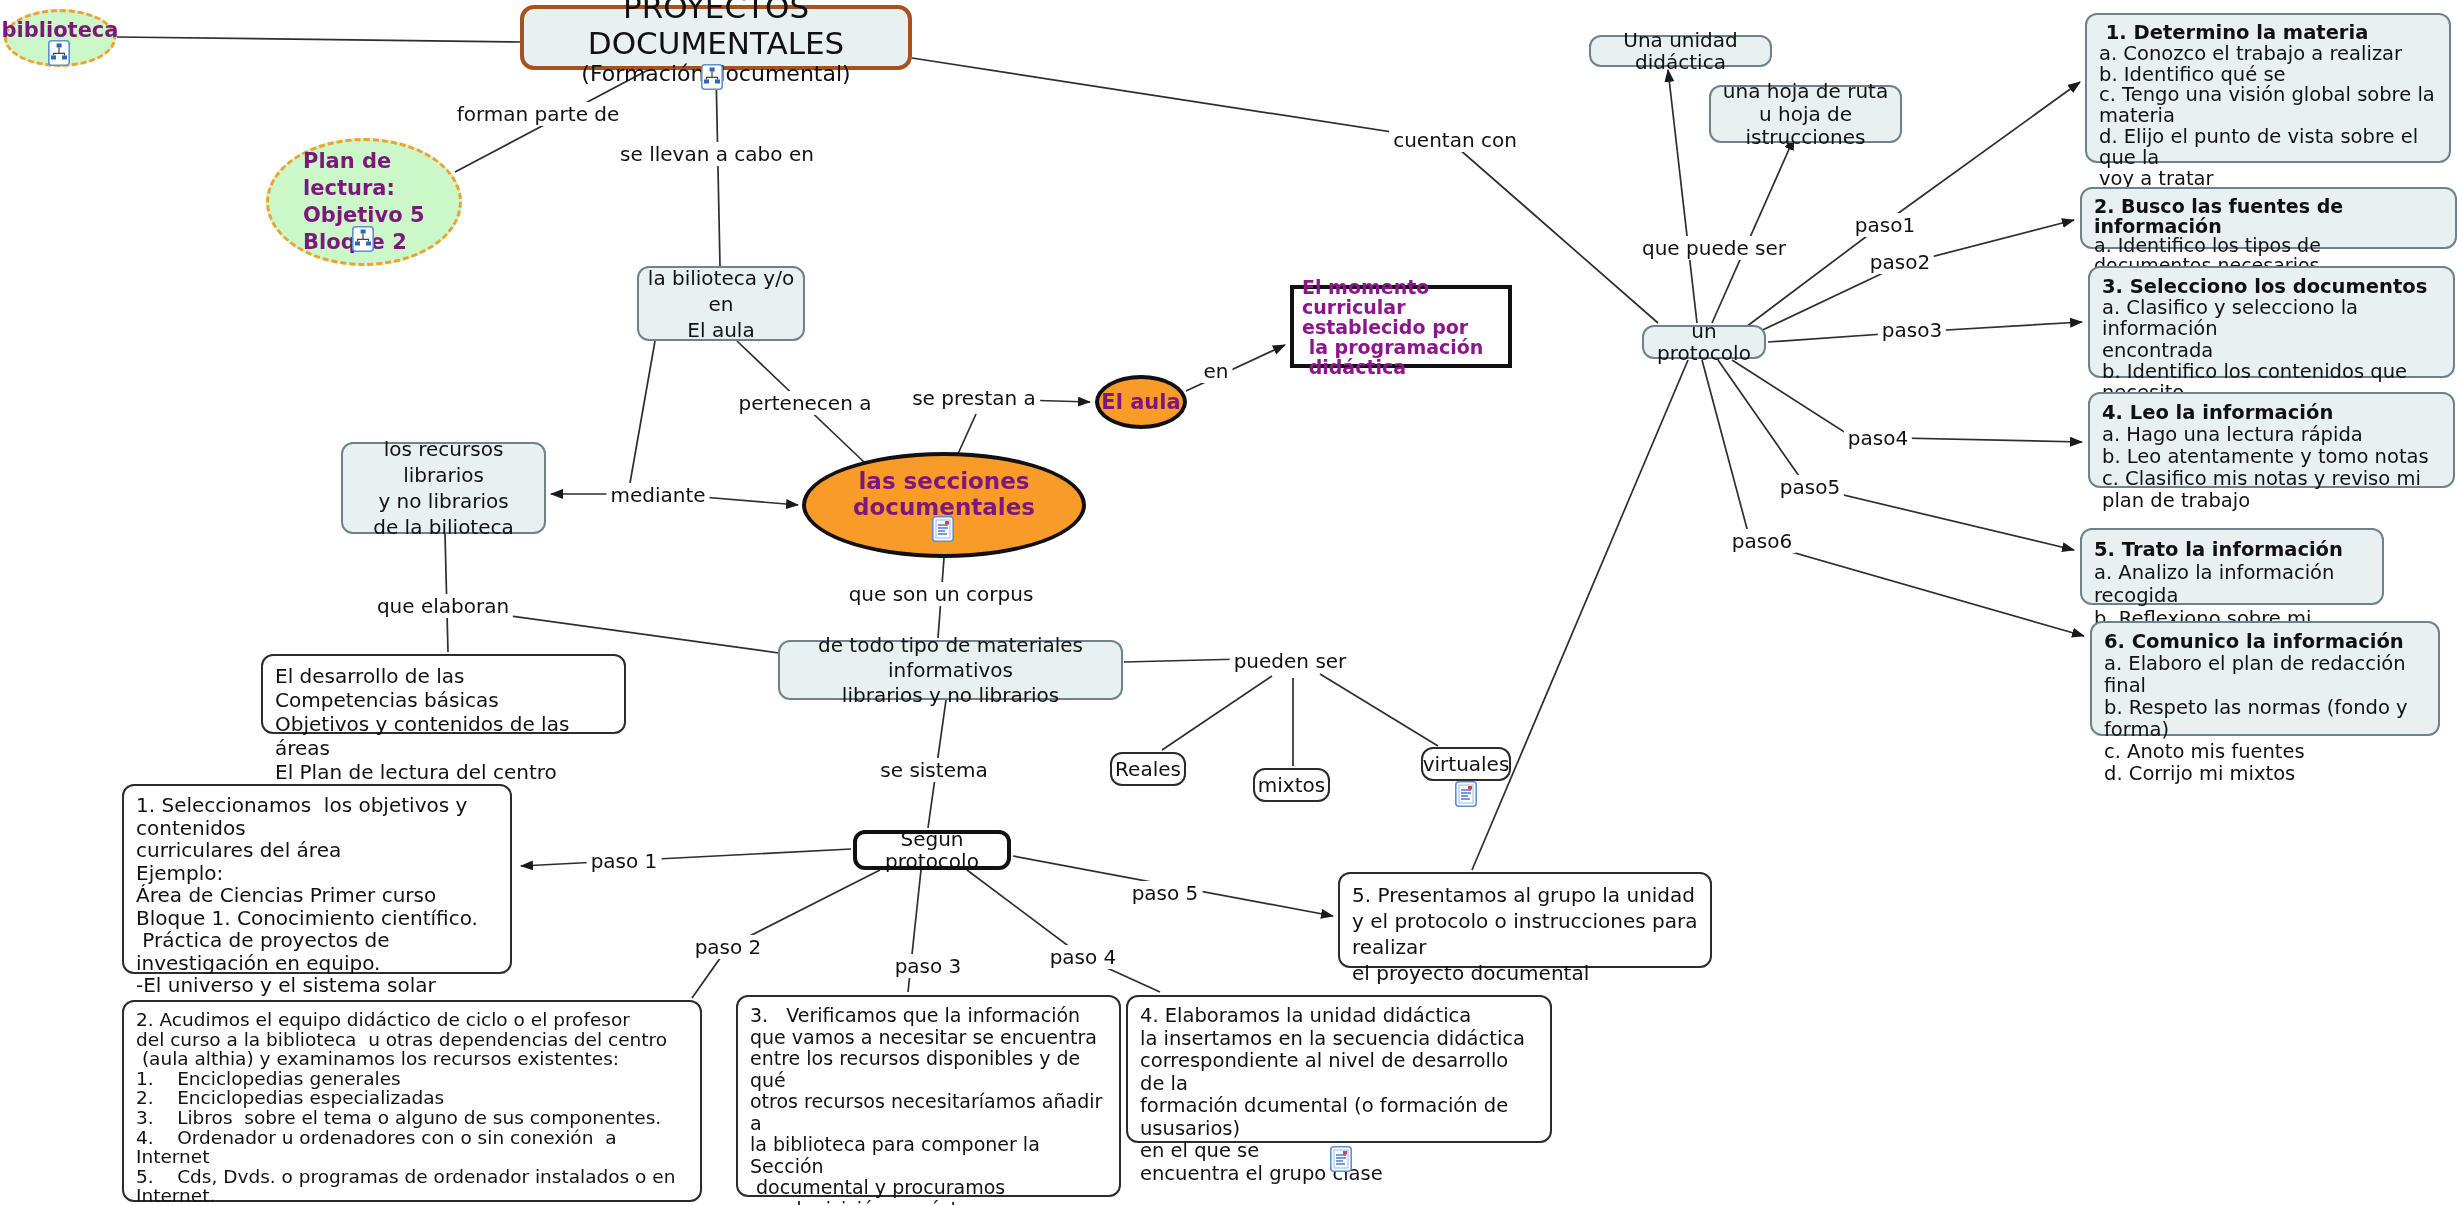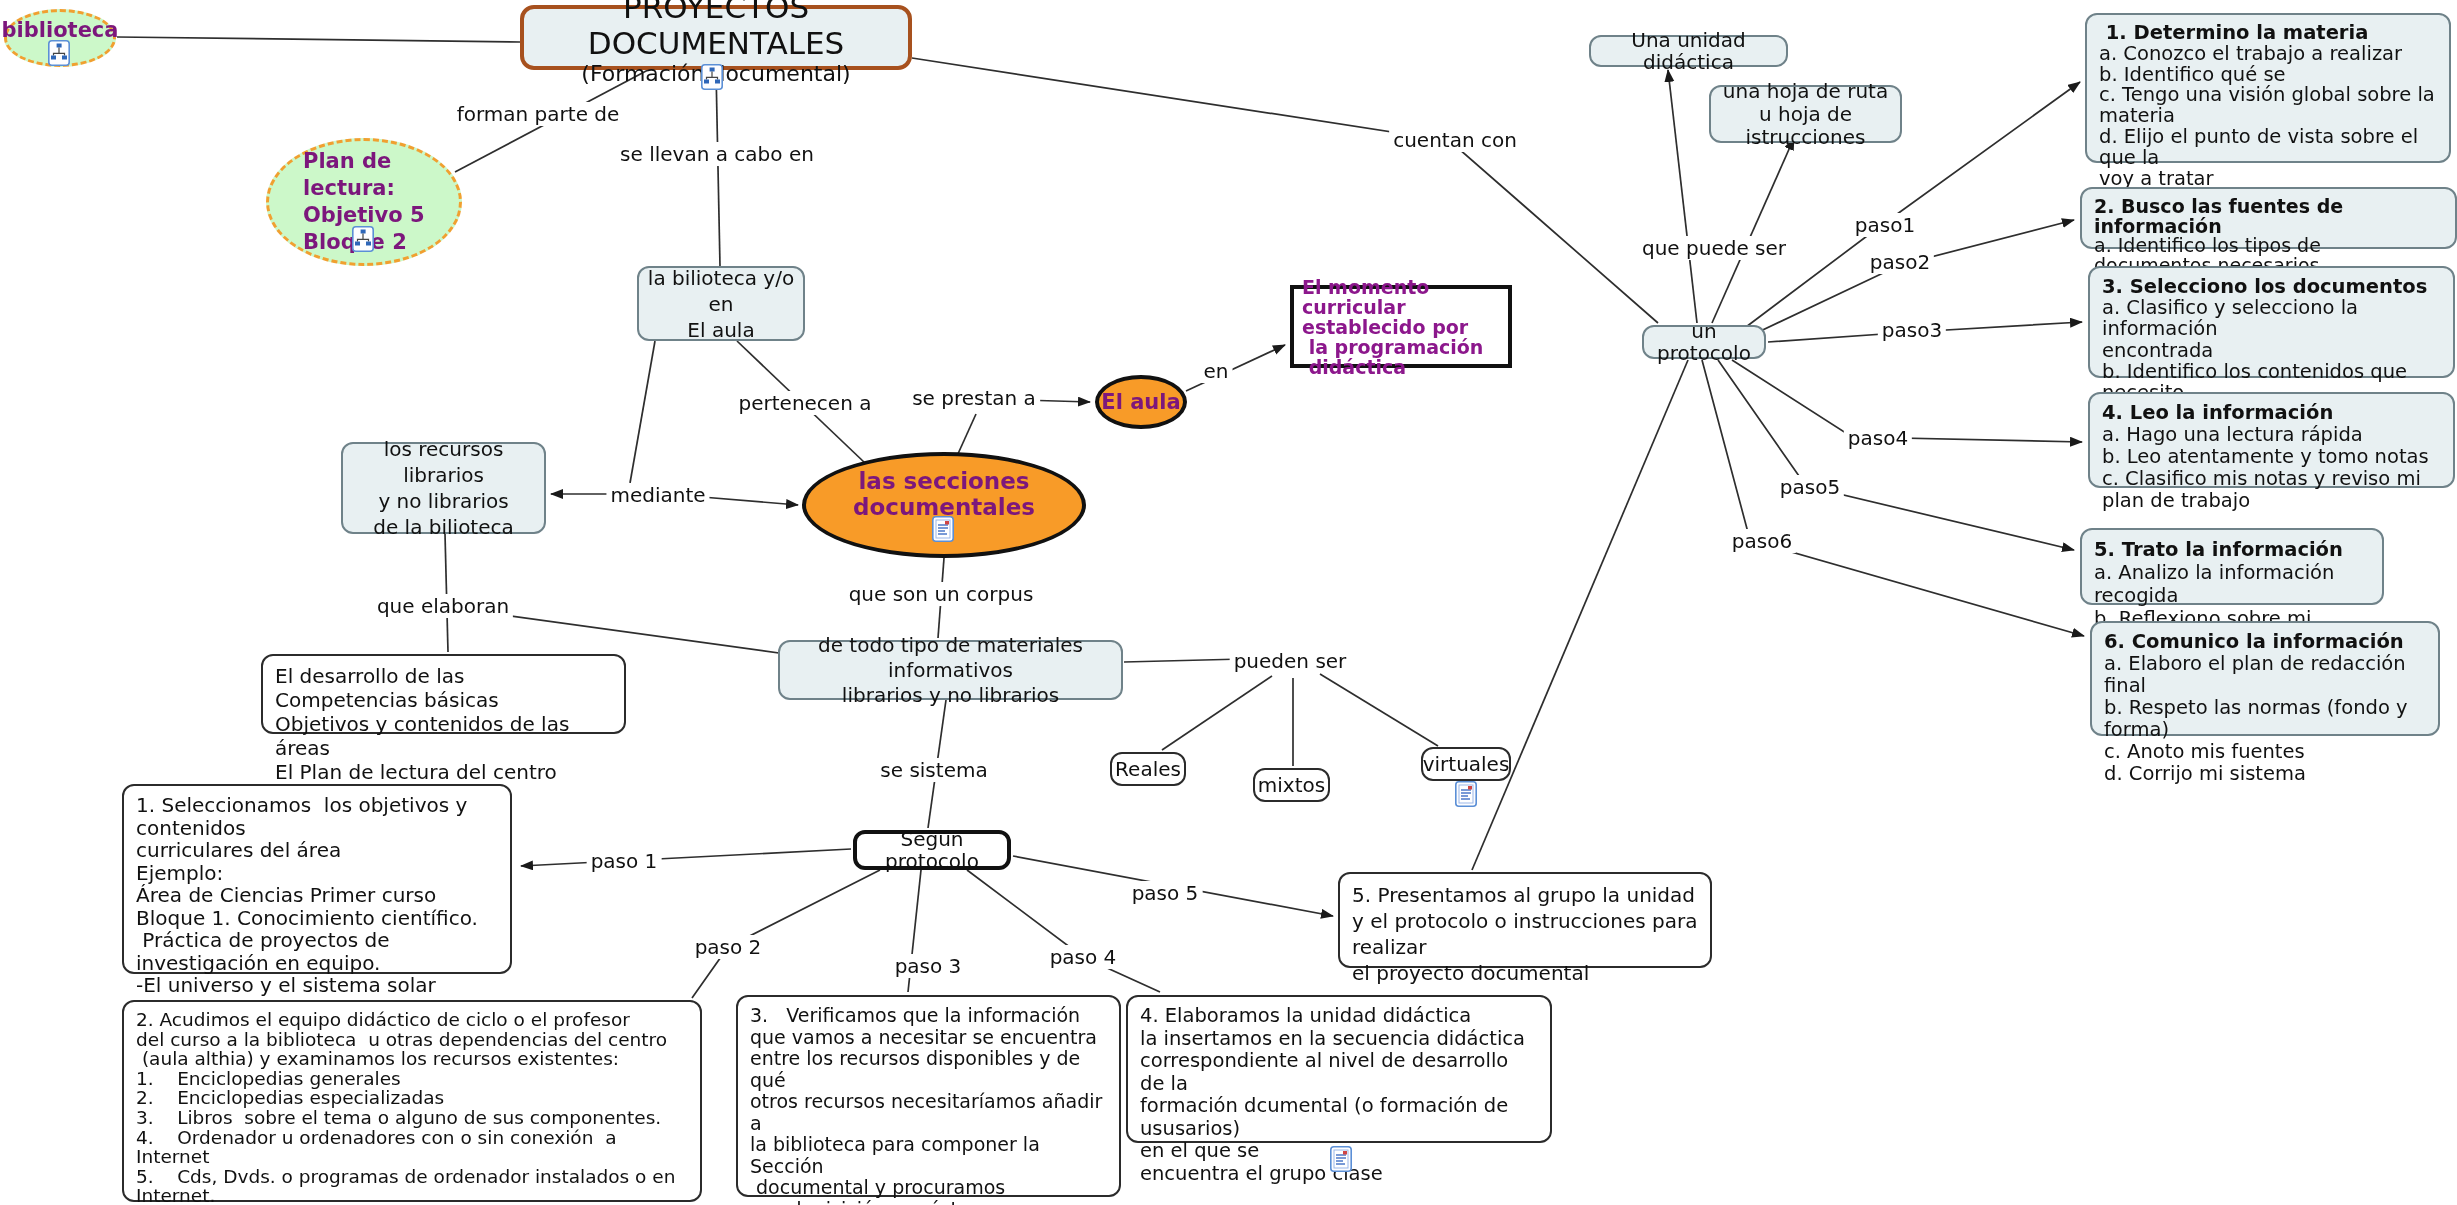--- a/index.html
+++ b/index.html
@@ -162,21 +162,21 @@
       <div class="ln">correspondiente al nivel de desarrollo de la</div>
       <div class="ln">formación dcumental (o formación de ususarios)</div>
       <div class="ln">en el que se</div>
       <div class="ln">encuentra el grupo clase</div>
     </div>
     <div class="node white left" style="left: 1338px; top: 872px; width: 374px; height: 96px; font-size: 20px; line-height: 26px;">
       <div class="ln">5. Presentamos al grupo la unidad</div>
       <div class="ln">y el protocolo o instrucciones para realizar</div>
       <div class="ln">el proyecto documental</div>
     </div>
-    <div class="node " style="left: 1589px; top: 35px; width: 199px; height: 32px; font-size: 20px; line-height: 22px;">
+    <div class="node " style="left: 1589px; top: 35px; width: 183px; height: 32px; font-size: 20px; line-height: 22px;">
       <div class="ln">Una unidad didáctica</div>
     </div>
     <div class="node " style="left: 1709px; top: 85px; width: 193px; height: 58px; font-size: 20px; line-height: 23px;">
       <div class="ln">una hoja de ruta</div>
       <div class="ln">u hoja de istrucciones</div>
     </div>
     <div class="node " style="left: 1642px; top: 325px; width: 124px; height: 34px; font-size: 20px; line-height: 22px;">
       <div class="ln">un protocolo</div>
     </div>
     <div class="node left" style="left: 2085px; top: 13px; width: 366px; height: 150px; font-size: 19.5px; line-height: 20.8px;">
@@ -209,21 +209,21 @@
     <div class="node left" style="left: 2080px; top: 528px; width: 304px; height: 77px; font-size: 19.5px; line-height: 23px;">
       <div class="hdr">5. Trato la información</div>
       <div class="ln">a. Analizo la información recogida</div>
       <div class="ln">b. Reflexiono sobre mi trabajo</div>
     </div>
     <div class="node left" style="left: 2090px; top: 621px; width: 350px; height: 115px; font-size: 19.5px; line-height: 22px;">
       <div class="hdr">6. Comunico la información</div>
       <div class="ln">a. Elaboro el plan de redacción final</div>
       <div class="ln">b. Respeto las normas (fondo y forma)</div>
       <div class="ln">c. Anoto mis fuentes</div>
-      <div class="ln">d. Corrijo mi sistema</div>
+      <div class="ln">d. Corrijo mi mixtos</div>
     </div>
     <div class="label" style="left: 538px; top: 114px;">forman parte de</div>
     <div class="label" style="left: 717px; top: 154px;">se llevan a cabo en</div>
     <div class="label" style="left: 805px; top: 403px;">pertenecen a</div>
     <div class="label" style="left: 974px; top: 398px;">se prestan a</div>
     <div class="label" style="left: 1216px; top: 371px;">en</div>
     <div class="label" style="left: 658px; top: 495px;">mediante</div>
     <div class="label" style="left: 443px; top: 606px;">que elaboran</div>
     <div class="label" style="left: 941px; top: 594px;">que son un corpus</div>
     <div class="label" style="left: 1290px; top: 661px;">pueden ser</div>

